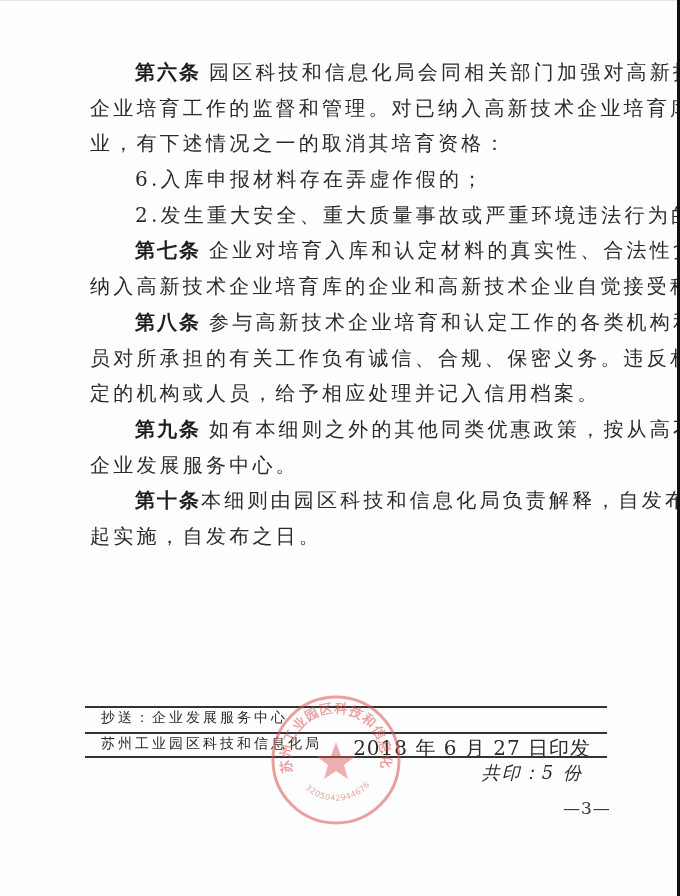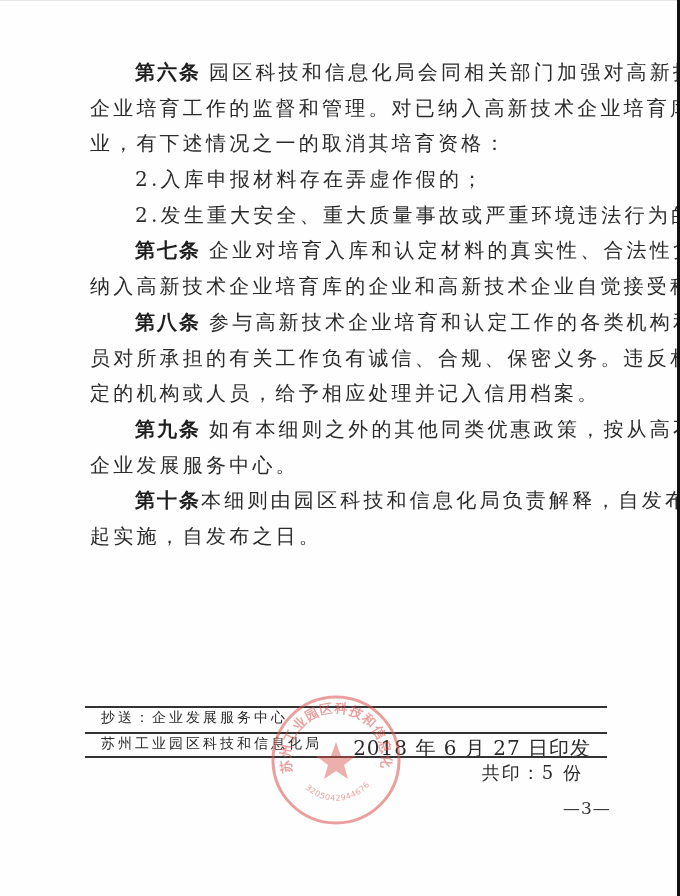--- a/index.html
+++ b/index.html
@@ -110,21 +110,21 @@
 </head>
 <body>
 
 <div class="page">
 
   <div class="body-text">
 
     <div class="line indent"><span class="article-label">第六条</span><span>园区科技和信息化局会同相关部门加强对高新技术</span></div>
     <div class="line">企业培育工作的监督和管理。对已纳入高新技术企业培育库的企</div>
     <div class="line">业，有下述情况之一的取消其培育资格：</div>
-    <div class="line indent">2.入库申报材料存在弄虚作假的；</div>
+    <div class="line indent">6.入库申报材料存在弄虚作假的；</div>
     <div class="line indent">2.发生重大安全、重大质量事故或严重环境违法行为的。被</div>
 
     <div class="line indent"><span class="article-label">第七条</span><span>企业对培育入库和认定材料的真实性、合法性负责。</span></div>
     <div class="line">纳入高新技术企业培育库的企业和高新技术企业自觉接受科技、</div>
 
     <div class="line indent"><span class="article-label">第八条</span><span>参与高新技术企业培育和认定工作的各类机构和人</span></div>
     <div class="line">员对所承担的有关工作负有诚信、合规、保密义务。违反相关规</div>
     <div class="line">定的机构或人员，给予相应处理并记入信用档案。</div>
 
     <div class="line indent"><span class="article-label">第九条</span><span>如有本细则之外的其他同类优惠政策，按从高不重</span></div>
@@ -134,21 +134,21 @@
     <div class="line">起实施，自发布之日。</div>
   </div>
 
   <div class="footer">
     <div class="rule" style="top:0px;"></div>
     <div class="footer-row" style="top:3px;">抄送：企业发展服务中心</div>
     <div class="rule" style="top:26px;"></div>
     <div class="footer-row" style="top:29px;">苏州工业园区科技和信息化局</div>
     <div class="date-text" style="top:29px;">2018 年 6 月 27 日印发</div>
     <div class="rule" style="top:50px;"></div>
-    <div class="copies-text" style="top:55px;">共印：5 份</div>
+    <div class="copies-text" style="top:55px;font-style:italic;">共印：5 份</div>
   </div>
 
   <svg class="stamp" viewBox="0 0 132 132">
     <defs>
       <path id="sealArc" d="M 22 78 A 46 46 0 1 1 110 78" fill="none"></path>
       <path id="codeArc" d="M 30 88 A 44 44 0 0 0 102 88" fill="none"></path>
     </defs>
     <circle cx="66" cy="66" r="63" fill="none" stroke="#d9534f" stroke-width="3"></circle>
     <polygon points="66,48 71,62 86,62 74,71 78,85 66,77 54,85 58,71 46,62 61,62" fill="#d9534f" opacity="0.85"></polygon>
     <text font-size="13" fill="#d9534f" font-family="DejaVu Sans, sans-serif" letter-spacing="1" font-weight="bold">

